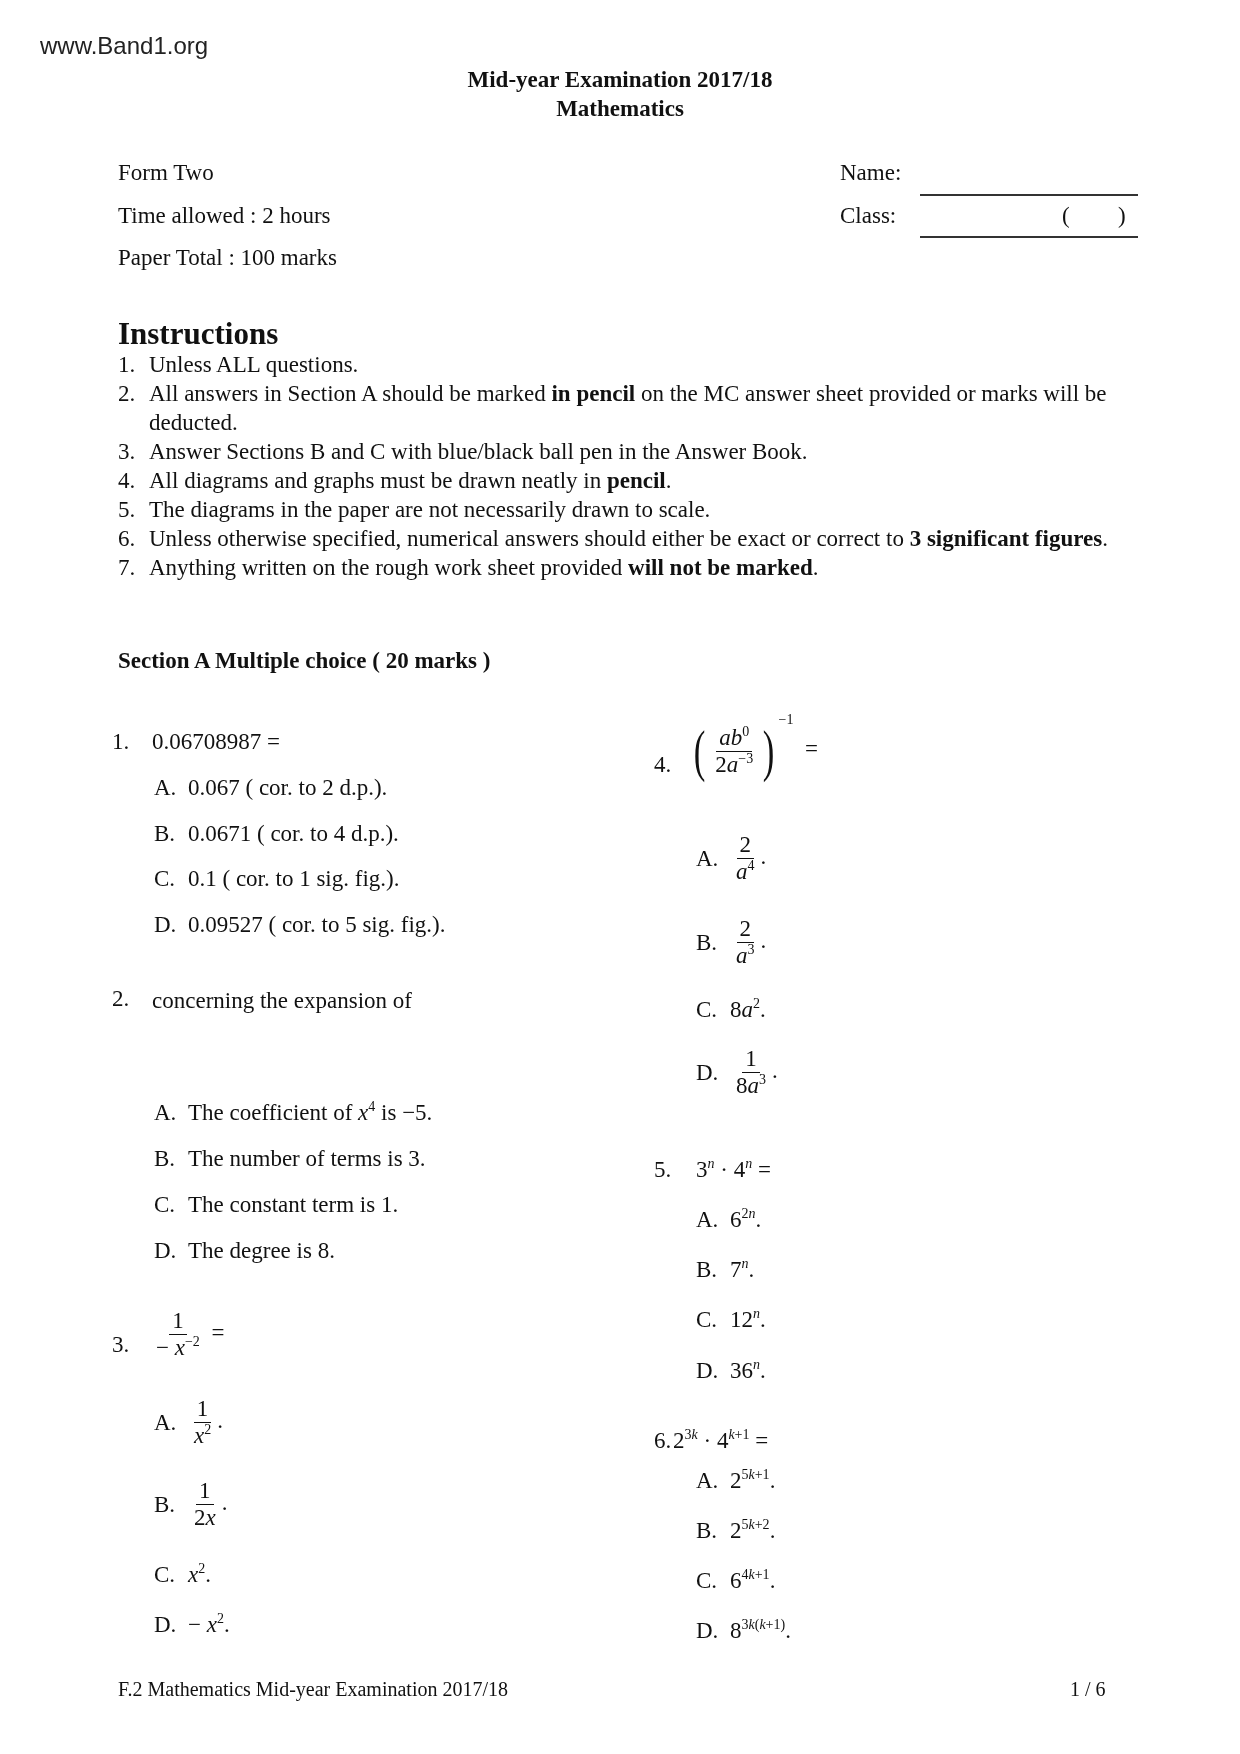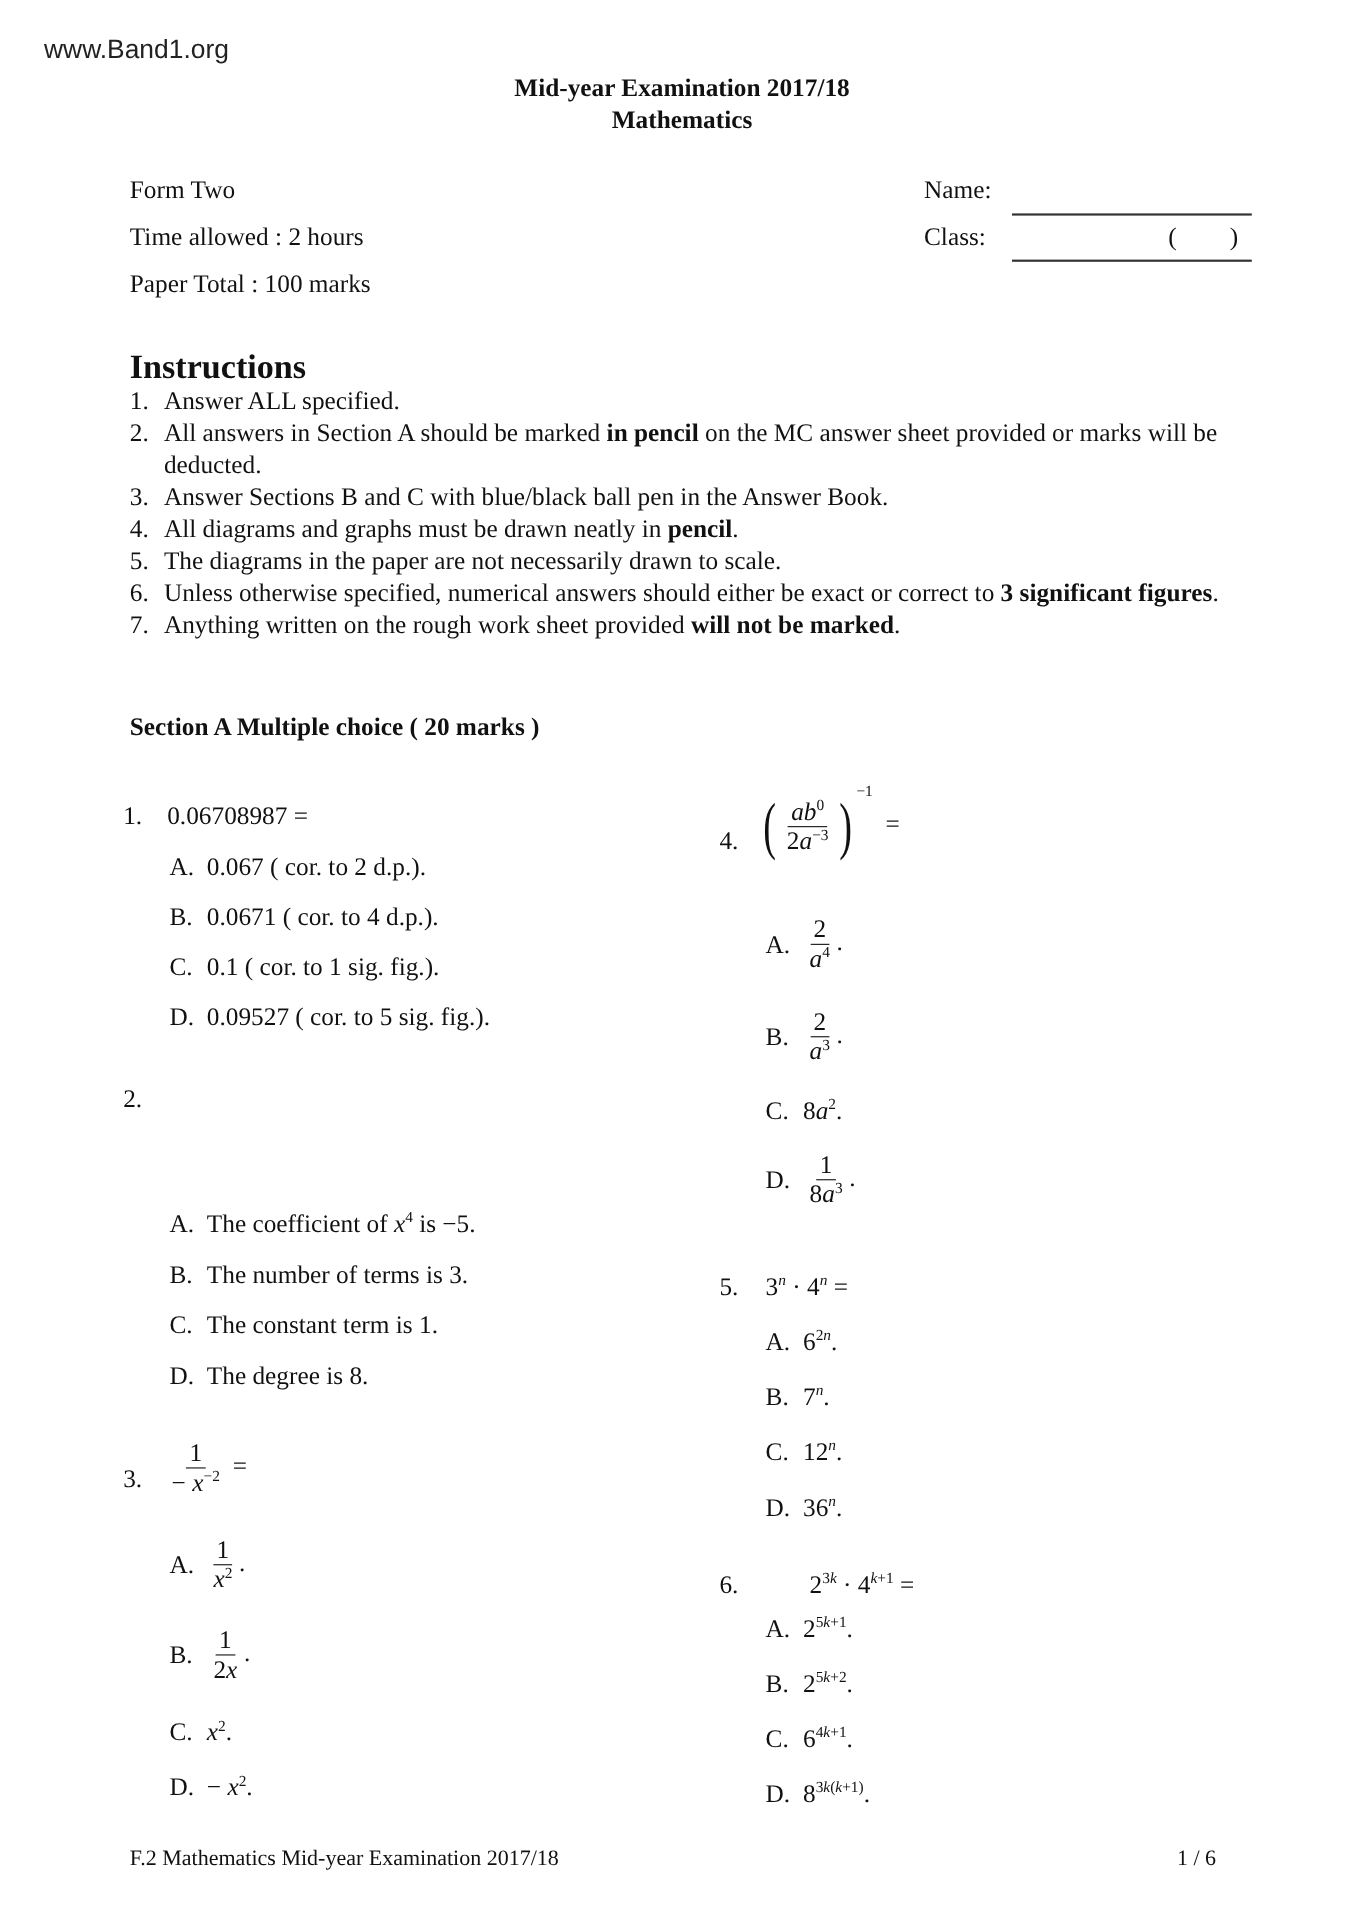--- a/index.html
+++ b/index.html
@@ -41,21 +41,21 @@
 
 <div class="abs lbl" style="left:840px; top:160px;">Name:</div>
 <div class="line" style="left:920px; width:218px; top:194px;"></div>
 <div class="abs lbl" style="left:840px; top:203px;">Class:</div>
 <div class="abs lbl" style="left:1062px; top:203px;">(</div>
 <div class="abs lbl" style="left:1118px; top:203px;">)</div>
 <div class="line" style="left:920px; width:218px; top:236px;"></div>
 
 <div class="abs instr-head">Instructions</div>
 <ol class="abs instr" id="instr-list">
-    <li><span class="num">1.</span><span>Answer ALL specified.</span></li>
+    <li><span class="num">1.</span><span>Unless ALL questions.</span></li>
     <li><span class="num">2.</span><span>All answers in Section A should be marked </span><b>in pencil</b><span> on the MC answer sheet provided or marks will be deducted.</span></li>
     <li><span class="num">3.</span><span>Answer Sections B and C with blue/black ball pen in the Answer Book.</span></li>
     <li><span class="num">4.</span><span>All diagrams and graphs must be drawn neatly in </span><b>pencil</b><span>.</span></li>
     <li><span class="num">5.</span><span>The diagrams in the paper are not necessarily drawn to scale.</span></li>
     <li><span class="num">6.</span><span>Unless otherwise specified, numerical answers should either be exact or correct to </span><b>3 significant figures</b><span>.</span></li>
     <li><span class="num">7.</span><span>Anything written on the rough work sheet provided </span><b>will not be marked</b><span>.</span></li>
   </ol>
 
 <div class="abs sec">Section A  Multiple choice ( 20 marks )</div>
 
@@ -64,20 +64,21 @@
   <div class="abs q" style="left:152px; top:729px;">0.06708987 =</div>
   <div class="opt" style="left:154px; top:775px;"><span class="ol">A.</span><span>0.067 ( cor. to 2 d.p.).</span></div>
   <div class="opt" style="left:154px; top:821px;"><span class="ol">B.</span><span>0.0671 ( cor. to 4 d.p.).</span></div>
   <div class="opt" style="left:154px; top:866px;"><span class="ol">C.</span><span>0.1 ( cor. to 1 sig. fig.).</span></div>
   <div class="opt" style="left:154px; top:912px;"><span class="ol">D.</span><span>0.09527 ( cor. to 5 sig. fig.).</span></div>
 </div>
 
 <div>
   <div class="abs q" style="left:112px; top:986px;">2.</div>
   <div class="abs q" style="left:152px; top:986px; line-height:29px;">
+    <div>concerning the expansion of</div>
   </div>
   <div class="opt" style="left:154px; top:1100px;"><span class="ol">A.</span>The coefficient of <i>x</i><sup>4</sup> is −5.</div>
   <div class="opt" style="left:154px; top:1146px;"><span class="ol">B.</span><span>The number of terms is 3.</span></div>
   <div class="opt" style="left:154px; top:1192px;"><span class="ol">C.</span><span>The constant term is 1.</span></div>
   <div class="opt" style="left:154px; top:1238px;"><span class="ol">D.</span><span>The degree is 8.</span></div>
 </div>
 
 <div>
   <div class="abs q" style="left:112px; top:1332px;">3.</div>
   <div class="abs q" style="left:150px; top:1308px;">
@@ -125,21 +126,21 @@
   <div class="abs q" style="left:654px; top:1157px;">5.</div>
   <div class="abs q" style="left:696px; top:1157px;">3<sup><i>n</i></sup> · 4<sup><i>n</i></sup> =</div>
   <div class="opt" style="left:696px; top:1207px;"><span class="ol">A.</span>6<sup>2<i>n</i></sup>.</div>
   <div class="opt" style="left:696px; top:1257px;"><span class="ol">B.</span>7<sup><i>n</i></sup>.</div>
   <div class="opt" style="left:696px; top:1307px;"><span class="ol">C.</span>12<sup><i>n</i></sup>.</div>
   <div class="opt" style="left:696px; top:1358px;"><span class="ol">D.</span>36<sup><i>n</i></sup>.</div>
 </div>
 
 <div>
   <div class="abs q" style="left:654px; top:1428px;">6.</div>
-  <div class="abs q" style="left:736px; top:1428px;">2<sup>3<i>k</i></sup> · 4<sup><i>k</i>+1</sup> =</div>
+  <div class="abs q" style="left:673px; top:1428px;">2<sup>3<i>k</i></sup> · 4<sup><i>k</i>+1</sup> =</div>
   <div class="opt" style="left:696px; top:1468px;"><span class="ol">A.</span>2<sup>5<i>k</i>+1</sup>.</div>
   <div class="opt" style="left:696px; top:1518px;"><span class="ol">B.</span>2<sup>5<i>k</i>+2</sup>.</div>
   <div class="opt" style="left:696px; top:1568px;"><span class="ol">C.</span>6<sup>4<i>k</i>+1</sup>.</div>
   <div class="opt" style="left:696px; top:1618px;"><span class="ol">D.</span>8<sup>3<i>k</i>(<i>k</i>+1)</sup>.</div>
 </div>
 
 <div class="abs footer" style="left:118px;">F.2 Mathematics Mid-year Examination 2017/18</div>
 <div class="abs footer" style="left:1070px;">1 / 6</div>
 
 </body></html>

